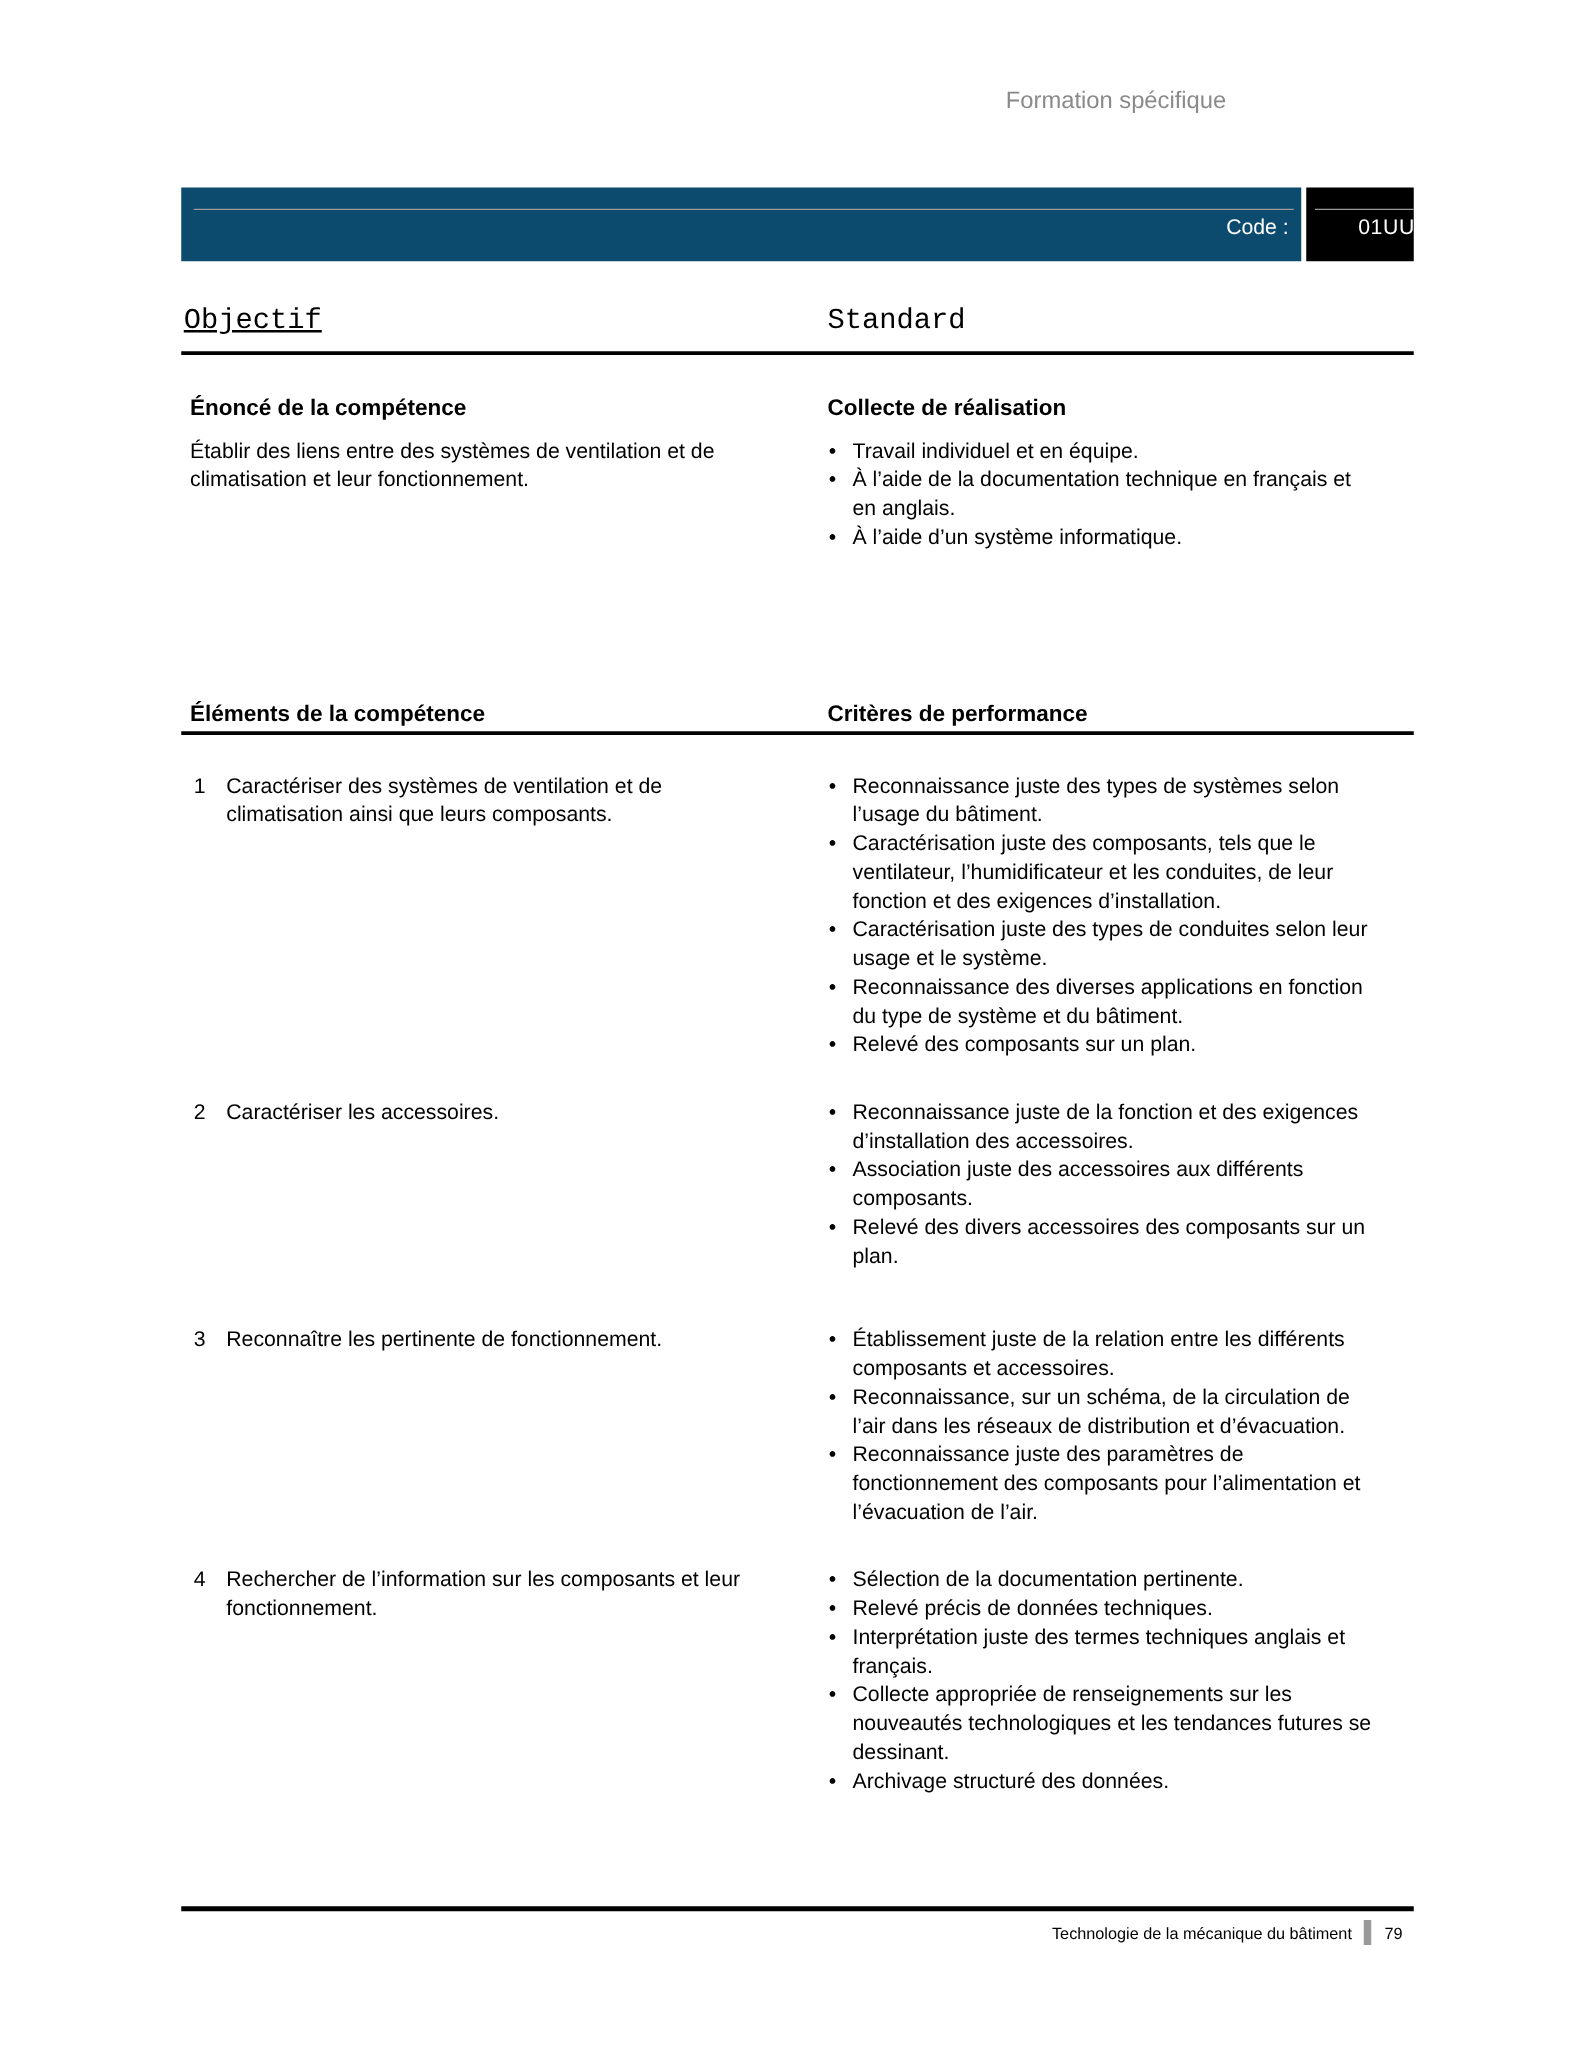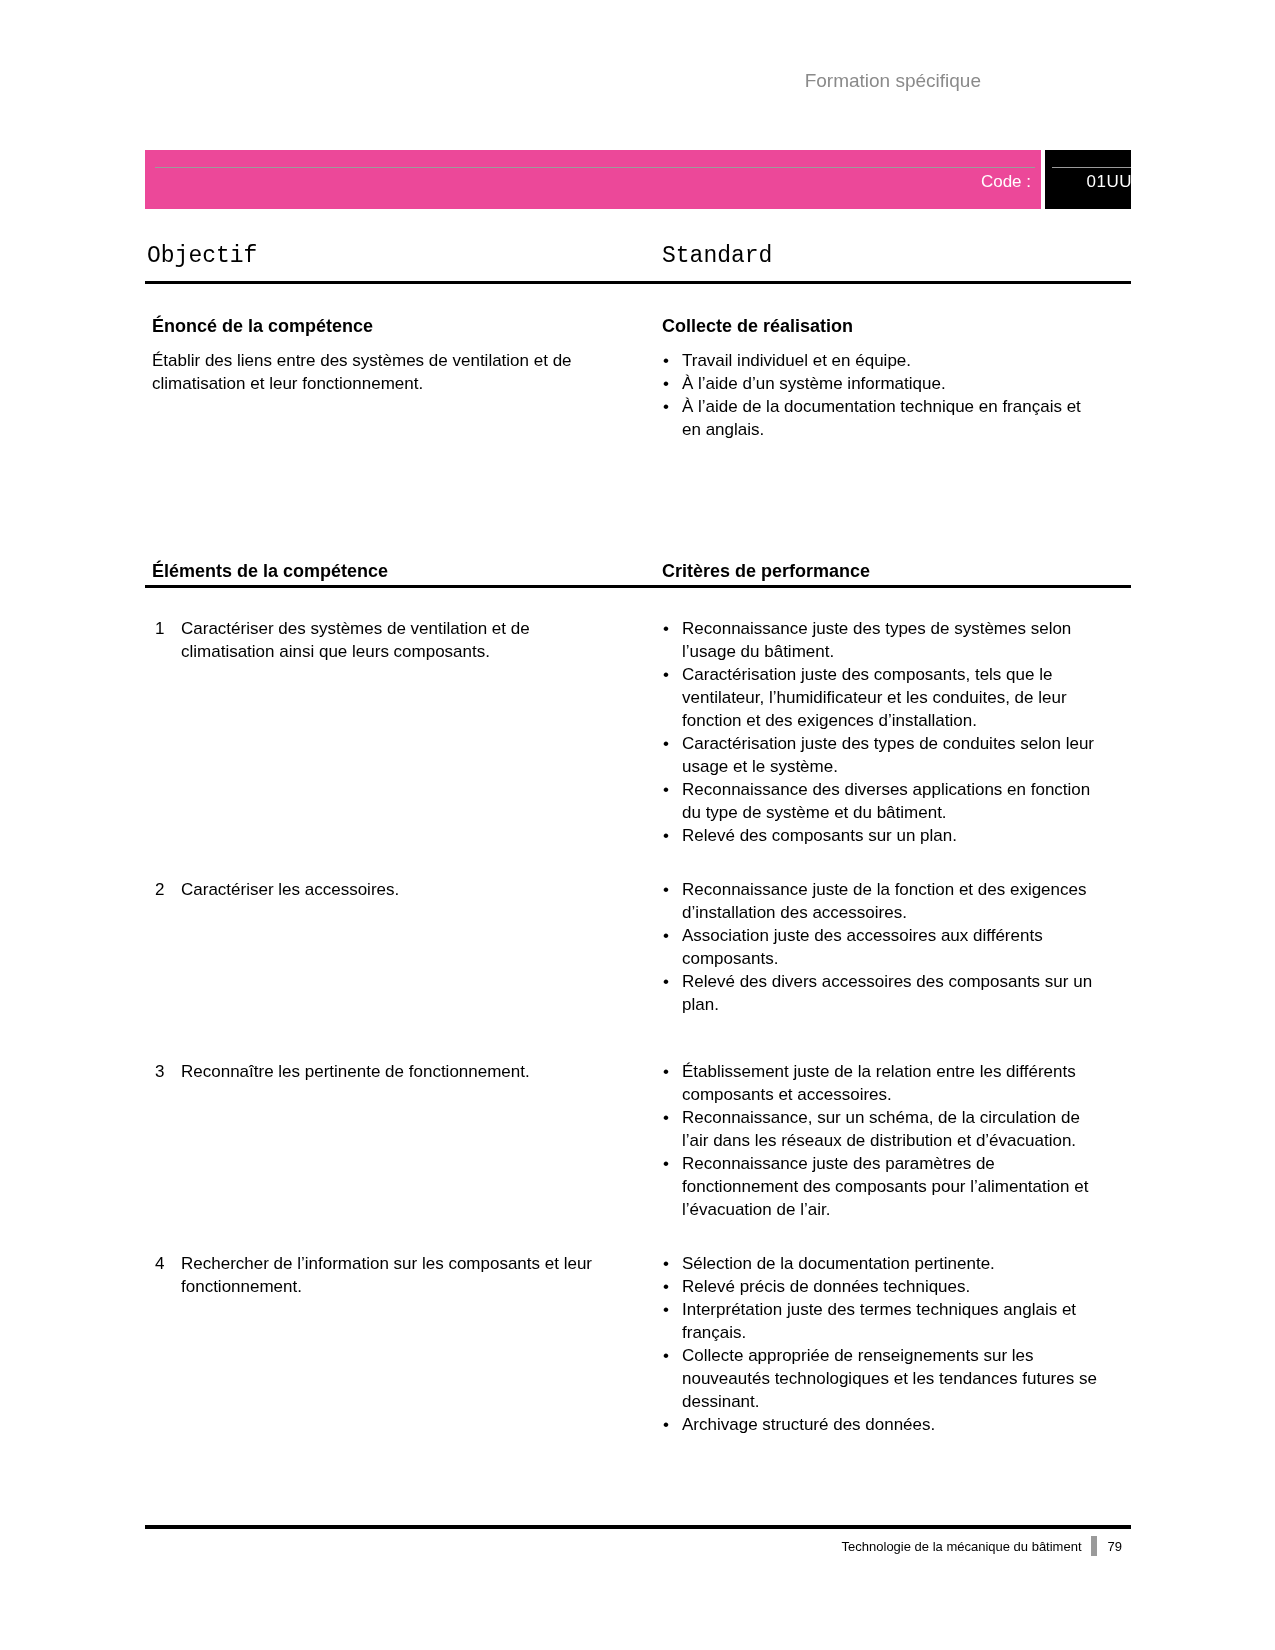--- a/index.html
+++ b/index.html
@@ -5,31 +5,31 @@
   * { margin:0; padding:0; box-sizing:border-box; }
   html,body { background:#ffffff; }
   .page {
     position:relative; width:1131px; height:1650px; background:#ffffff;
     font-family:"Liberation Sans","DejaVu Sans",sans-serif; color:#000;
     overflow:hidden;
   }
   .header-label { position:absolute; top:70px; right:150px; font-size:19px; color:#8a8a8a; }
 
   .banner { position:absolute; top:150px; left:145px; width:993px; height:59px; display:flex; }
-  .banner-main { flex:1; background:#ec4899; position:relative; }
+  .banner-main { flex:1; background:#0c4a6e; position:relative; }
   .banner-gap { width:4px; background:#ffffff; }
   .banner-code { width:93px; background:#000; position:relative; }
   .banner-line { position:absolute; top:17px; left:10px; right:6px; height:1px; background:#9b9b9b; }
   .banner-code .banner-line { left:7px; right:7px; }
   .code-label { position:absolute; top:22px; right:10px; color:#fff; font-size:17px; }
   .code-value { position:absolute; top:22px; right:6px; color:#fff; font-size:17px; letter-spacing:.5px; }
 
   .os-titles { position:absolute; top:243px; left:145px; width:993px; height:30px; }
   .mono-title { position:absolute; top:0; font-family:"Liberation Mono","DejaVu Sans Mono",monospace; font-size:23px; white-space:nowrap; }
-  .mono-title.left { left:2px; }
+  .mono-title.left { left:2px;text-decoration:underline; }
   .mono-title.right { left:517px; }
 
   .rule { position:absolute; left:145px; width:993px; height:3px; background:#000; }
   .rule1 { top:281px; }
   .rule2 { top:585px; }
 
   .section-a { position:absolute; top:315px; left:145px; width:993px; }
   .col-left  { position:absolute; left:0; top:0; width:470px; padding-left:7px; }
   .col-right { position:absolute; left:517px; top:0; width:442px; }
   .subheading { font-size:18px; font-weight:bold; line-height:23px; }
@@ -84,22 +84,22 @@
 
   <div class="section-a">
     <div class="col-left">
       <div class="subheading">Énoncé de la compétence</div>
       <p class="statement">Établir des liens entre des systèmes de ventilation et de climatisation et leur fonctionnement.</p>
     </div>
     <div class="col-right">
       <div class="subheading">Collecte de réalisation</div>
       <ul class="bullets">
         <li class="bullet-item"><span>Travail individuel et en équipe.</span></li>
+          <li class="bullet-item"><span>À l’aide de la documentation technique en français et en anglais.</span></li>
           <li class="bullet-item"><span>À l’aide d’un système informatique.</span></li>
-          <li class="bullet-item"><span>À l’aide de la documentation technique en français et en anglais.</span></li>
       </ul>
     </div>
   </div>
 
   <div class="sec-b-headings">
     <span class="subheading hleft">Éléments de la compétence</span>
     <span class="subheading hright">Critères de performance</span>
   </div>
   <div class="rule rule2"></div>
 

